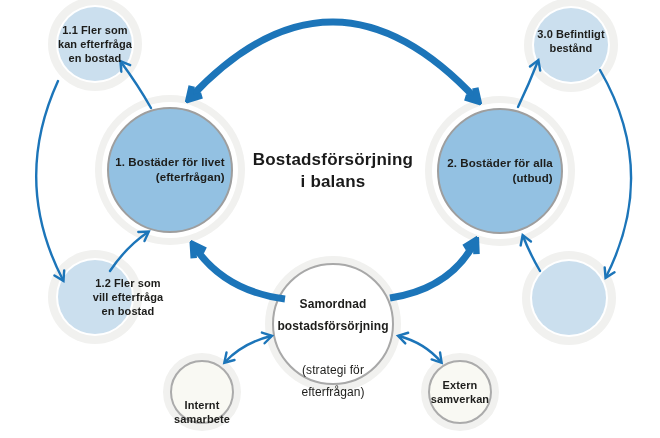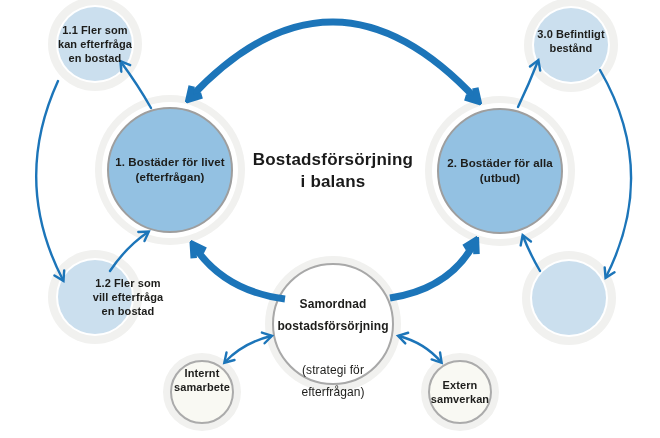--- a/index.html
+++ b/index.html
@@ -39,21 +39,21 @@
   }
   svg.arrows{position:absolute;left:0;top:0;pointer-events:none;}
   svg.arrows path{fill:none;stroke:var(--arrow-blue);}
   .thick{stroke-width:7px;}
   .thin{stroke-width:2.4px;stroke-linecap:round;}
   .label{
     position:absolute;transform:translate(-50%,-50%);
     white-space:pre-line;text-align:center;
     font-weight:bold;font-size:11px;line-height:14px;letter-spacing:.1px;
   }
-  .label.main-label{font-size:11.5px;line-height:15px;}
+  .label.main-label{font-size:11.5px;line-height:15px;text-align:right;}
   .label.title{font-size:17px;line-height:22px;letter-spacing:.2px;color:#1a1a1a;}
   .label.coord-label{font-size:12px;line-height:22px;}
   .coord-detail{font-weight:400;}
 </style>
 </head>
 <body>
 
 <div class="canvas">
 
   <div class="circle main-circle" style="left:107px;top:107px;"></div>
@@ -109,17 +109,17 @@
   <div class="label" style="left:571px;top:41px;">3.0 Befintligt
 bestånd</div>
 
   <div class="label coord-label" style="left:333px;top:337px;">
     <span>Samordnad
 bostadsförsörjning</span><br>
     <span class="coord-detail">(strategi för
 efterfrågan)</span>
   </div>
 
-  <div class="label" style="left:202px;top:380px;">Internt
+  <div class="label" style="left:202px;top:412px;">Internt
 samarbete</div>
   <div class="label" style="left:460px;top:392px;">Extern
 samverkan</div>
 </div>
 
 </body></html>

